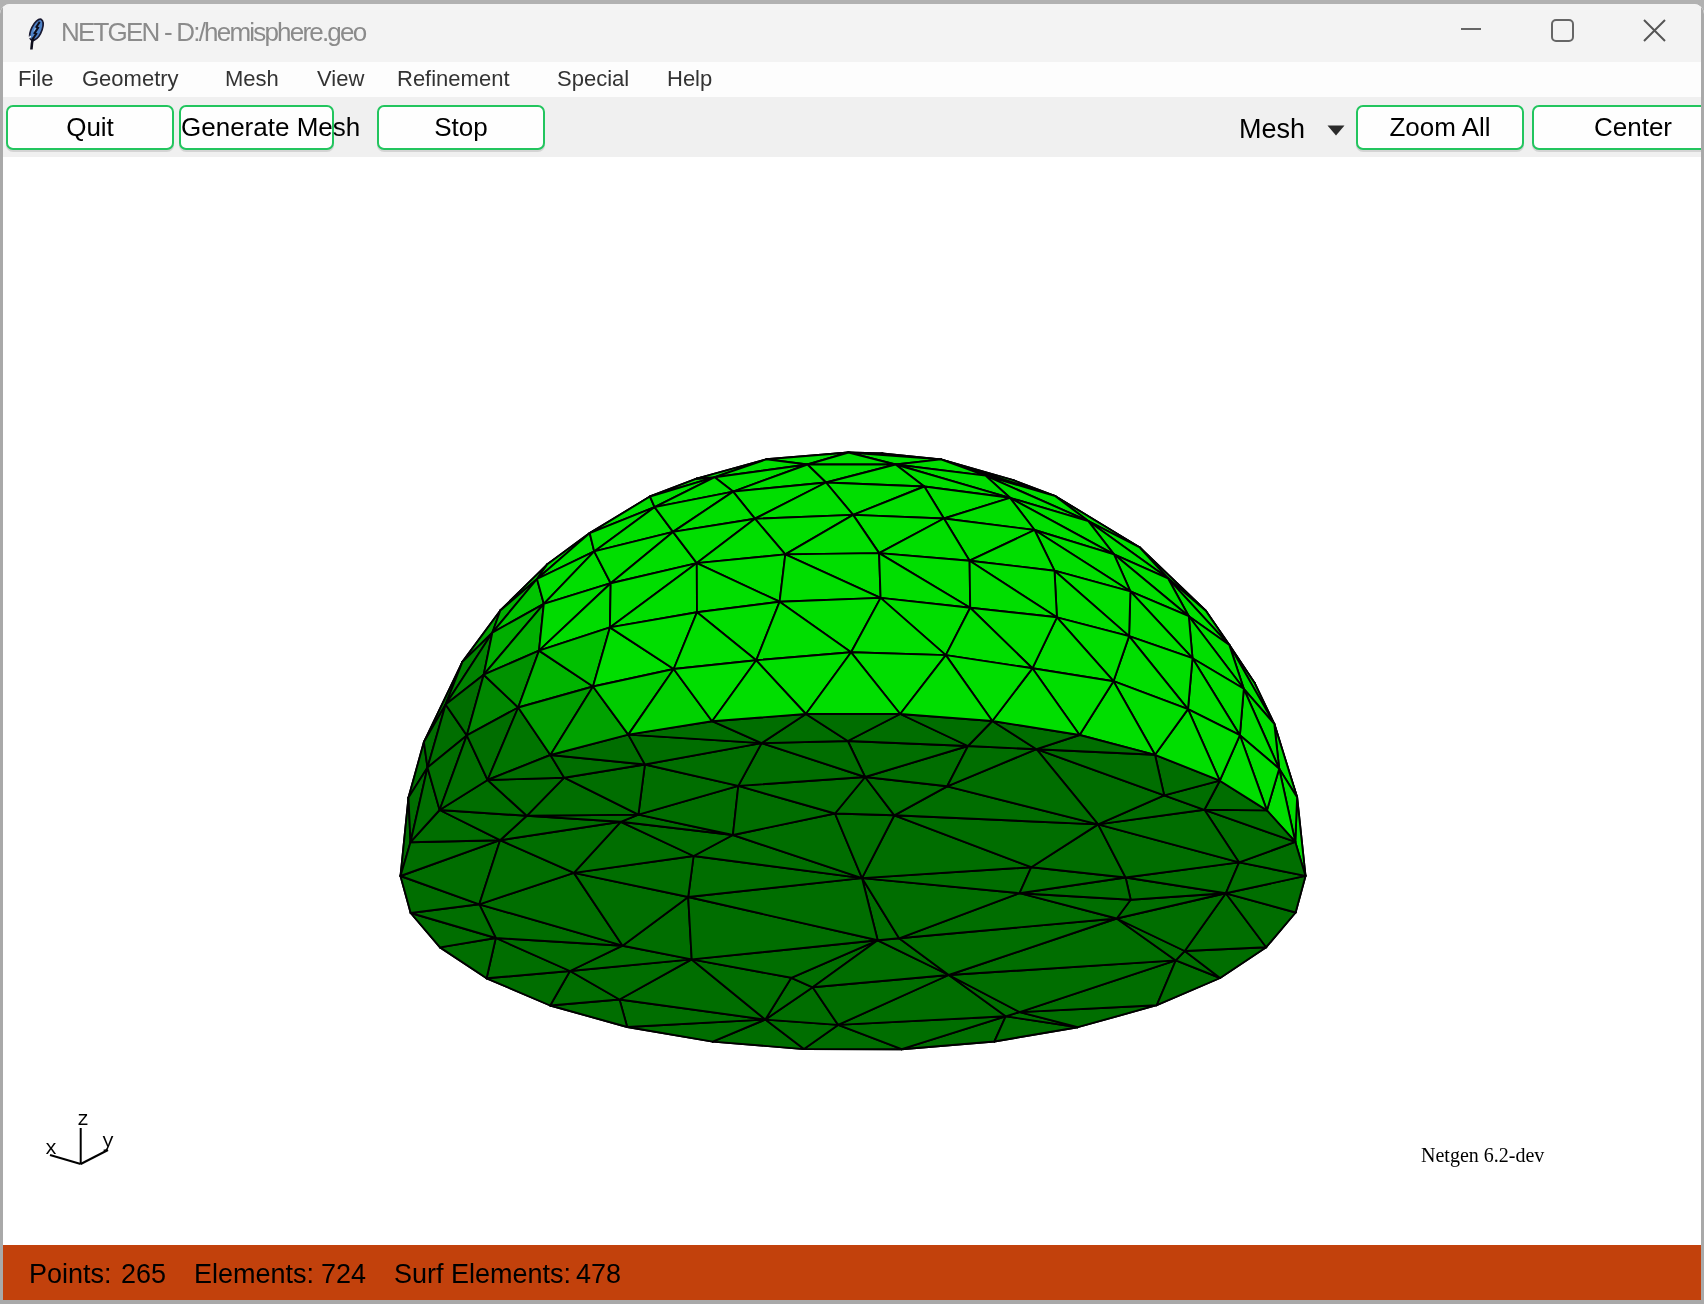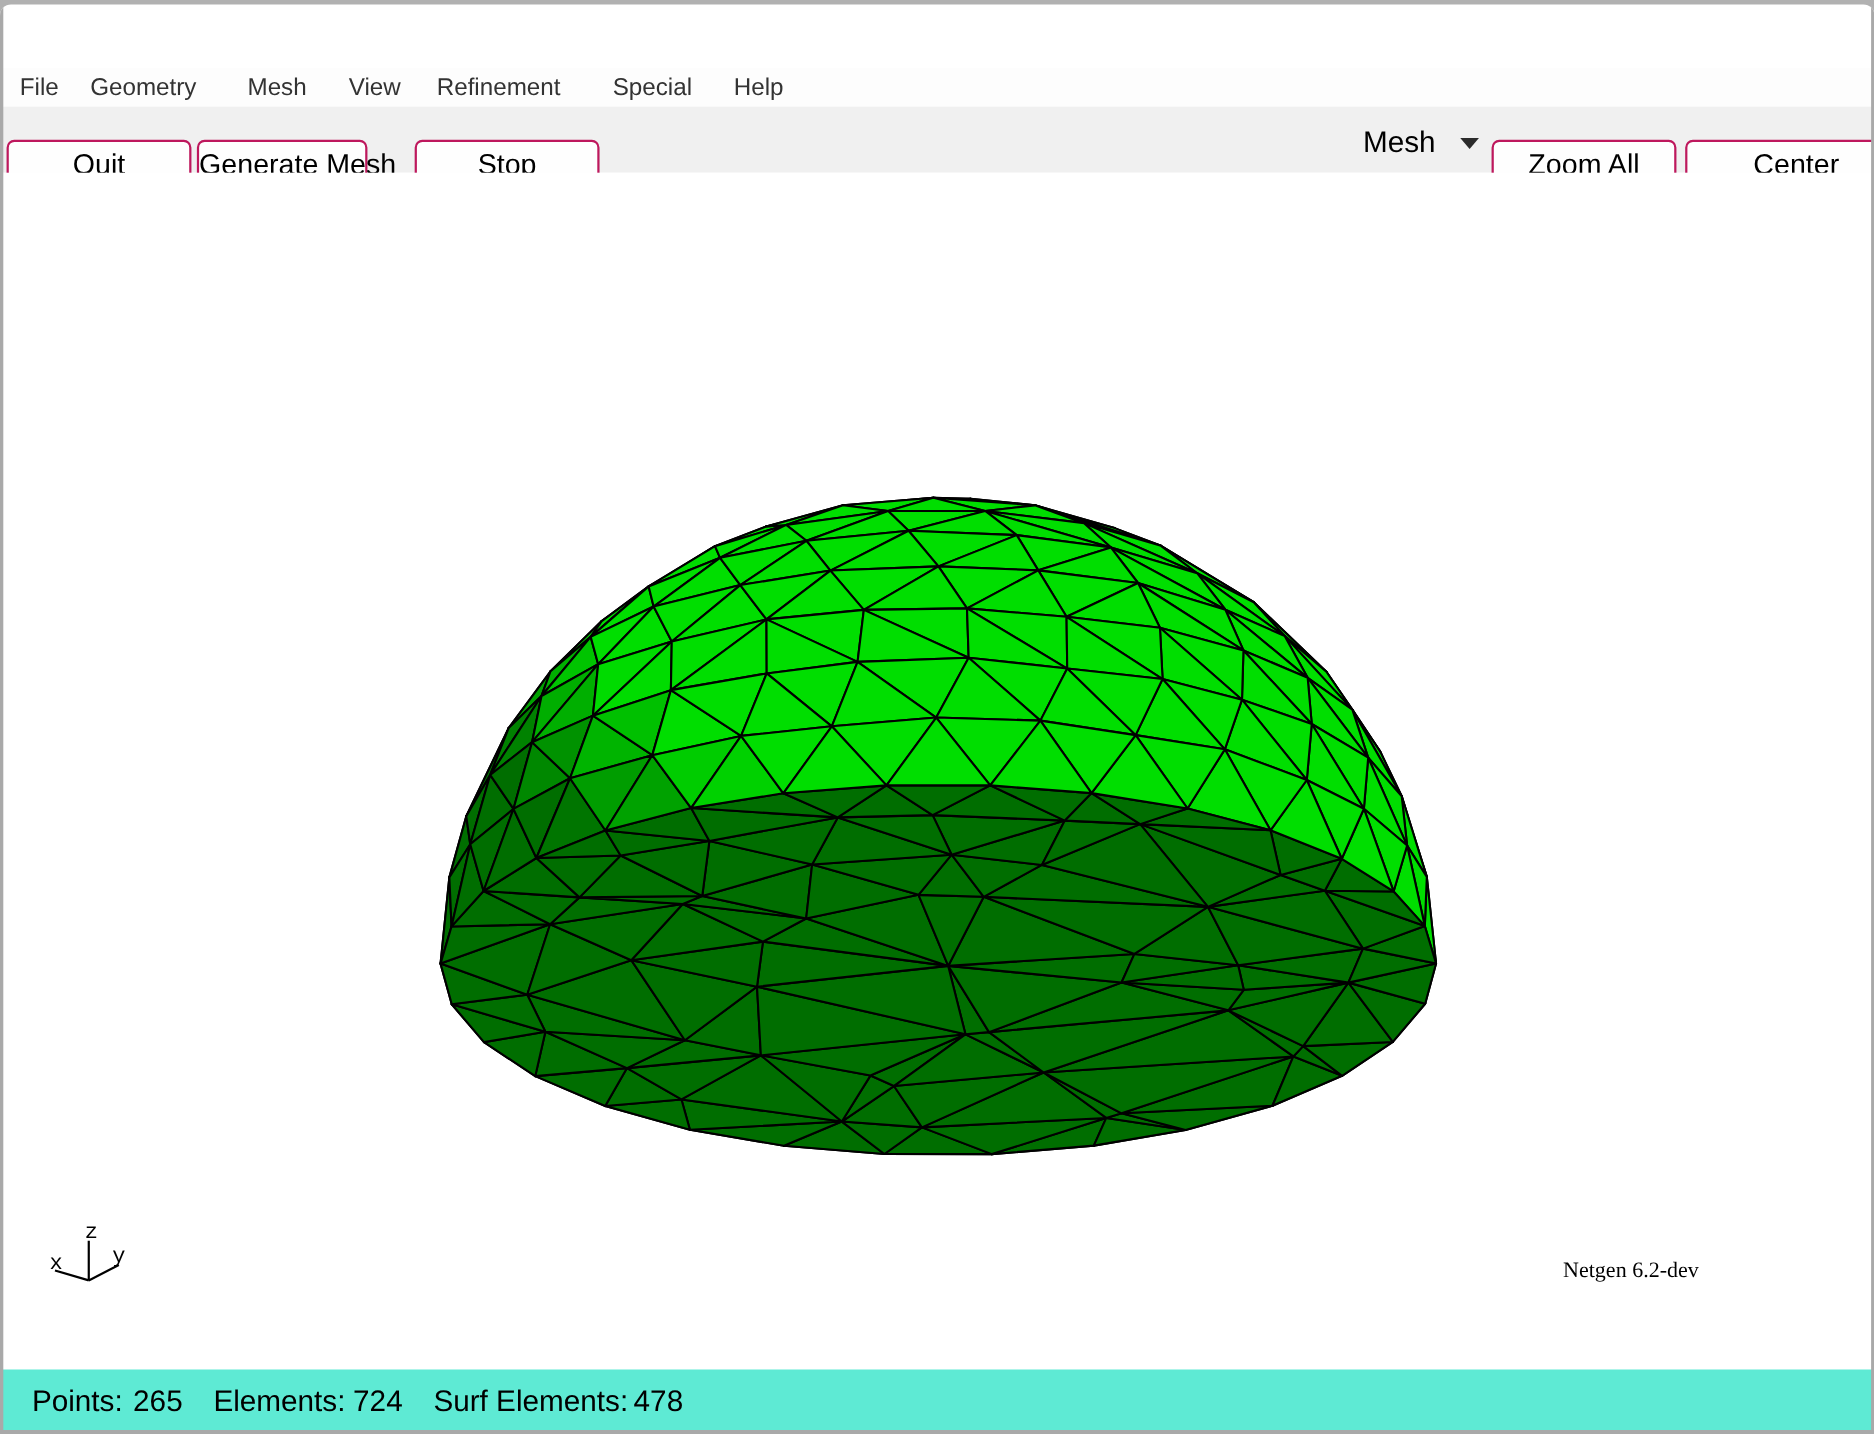--- a/index.html
+++ b/index.html
@@ -7,34 +7,53 @@
     font-family:"Liberation Sans", sans-serif; }
   #win { position:absolute; left:0px; top:4px; width:1704px; height:1300px;
     background:#fff; border-radius:10px 10px 0 0; overflow:hidden; }
   #titlebar { position:absolute; left:0; top:0; width:100%; height:58px; background:#f3f3f3; }
   #title { position:absolute; left:61px; top:13px; font-size:26px; color:#8b8b8b; letter-spacing:-1.8px; }
   #menubar { position:absolute; left:0; top:58px; width:100%; height:35px; background:#fdfdfd;
     font-size:22px; color:#333; }
   .mi { position:absolute; top:4px; }
   #toolbar { position:absolute; left:0; top:93px; width:100%; height:60px; background:#f0f0f0; }
   .tbtn { position:absolute; top:8px; height:45px; background:#fefefe;
-    border:2px solid #be185d; border-radius:7px; font-size:26px; color:#000;
+    border:2px solid #22c55e; border-radius:7px; font-size:26px; color:#000;
     text-align:center; white-space:nowrap;
-    box-shadow:0 2px 0 rgba(140,140,140,.28); line-height:41px;margin-top:22px; }
+    box-shadow:0 2px 0 rgba(140,140,140,.28); line-height:41px; }
   #canvas { position:absolute; left:0; top:153px; width:100%; height:1088px; background:#fff; }
-  #statusbar { position:absolute; left:0; top:1241px; width:100%; height:59px; background:#5eead4;
+  #statusbar { position:absolute; left:0; top:1241px; width:100%; height:59px; background:#c2410c;
     font-size:27px; color:#000; }
   #statusbar span { position:absolute; top:14px; }
   #netgenver { position:absolute; left:1421px; top:987px; font-family:Liberation Serif, serif;
     font-size:20px; color:#000; }
   .edge { position:absolute; background:#a9a9a9; z-index:20; }
 </style>
 </head>
 <body>
 <div id="win">
+  <div id="titlebar">
+    <svg style="position:absolute;left:22px;top:13px" width="24" height="37" viewBox="0 0 13 20">
+      <path d="M10.3 1.2 C11.6 2.0 11.7 4.4 10.9 6.9 C10.0 9.6 8.2 11.9 6.6 12.5 C5.5 12.9 4.6 12.4 4.3 11.3 C3.9 10.0 4.4 7.7 5.4 5.6 C6.6 3.0 9.0 0.7 10.3 1.2 Z" fill="#4d82c8" stroke="#181830" stroke-width="0.9"></path>
+      <path d="M9.4 3.0 C8.4 4.0 7.2 5.9 6.5 7.9" fill="none" stroke="#85aedd" stroke-width="0.9"></path>
+      <path d="M9.6 2.6 L7.8 5.3 L8.7 5.8 L6.8 8.7 L7.7 9.1 L6.0 11.6" fill="none" stroke="#0e0e1c" stroke-width="1.1"></path>
+      <path d="M6.0 11.2 C5.4 13.4 5.2 15.4 5.1 17.6" fill="none" stroke="#0e0e1c" stroke-width="1.4"></path>
+      <path d="M4.6 10.2 L4.1 11.4" stroke="#eef2f8" stroke-width="0.9"></path>
+    </svg>
+    <div id="title">NETGEN - D:/hemisphere.geo</div>
+    <svg style="position:absolute;left:1461px;top:0" width="30" height="58">
+        <line x1="0" y1="25" x2="20" y2="25" stroke="#666" stroke-width="2"></line>
+      </svg>
+    <svg style="position:absolute;left:1551px;top:0" width="30" height="58">
+        <rect x="1" y="16" width="21" height="21" rx="4" fill="none" stroke="#666" stroke-width="2"></rect>
+      </svg>
+    <svg style="position:absolute;left:1643px;top:0" width="30" height="58">
+        <path d="M1 16 L22 37 M22 16 L1 37" stroke="#555" stroke-width="2" fill="none"></path>
+      </svg>
+  </div>
   <div id="menubar">
     <span class="mi" style="left:18px">File</span>
     <span class="mi" style="left:82px">Geometry</span>
     <span class="mi" style="left:225px">Mesh</span>
     <span class="mi" style="left:317px">View</span>
     <span class="mi" style="left:397px">Refinement</span>
     <span class="mi" style="left:557px">Special</span>
     <span class="mi" style="left:667px">Help</span>
   </div>
   <div id="toolbar">

